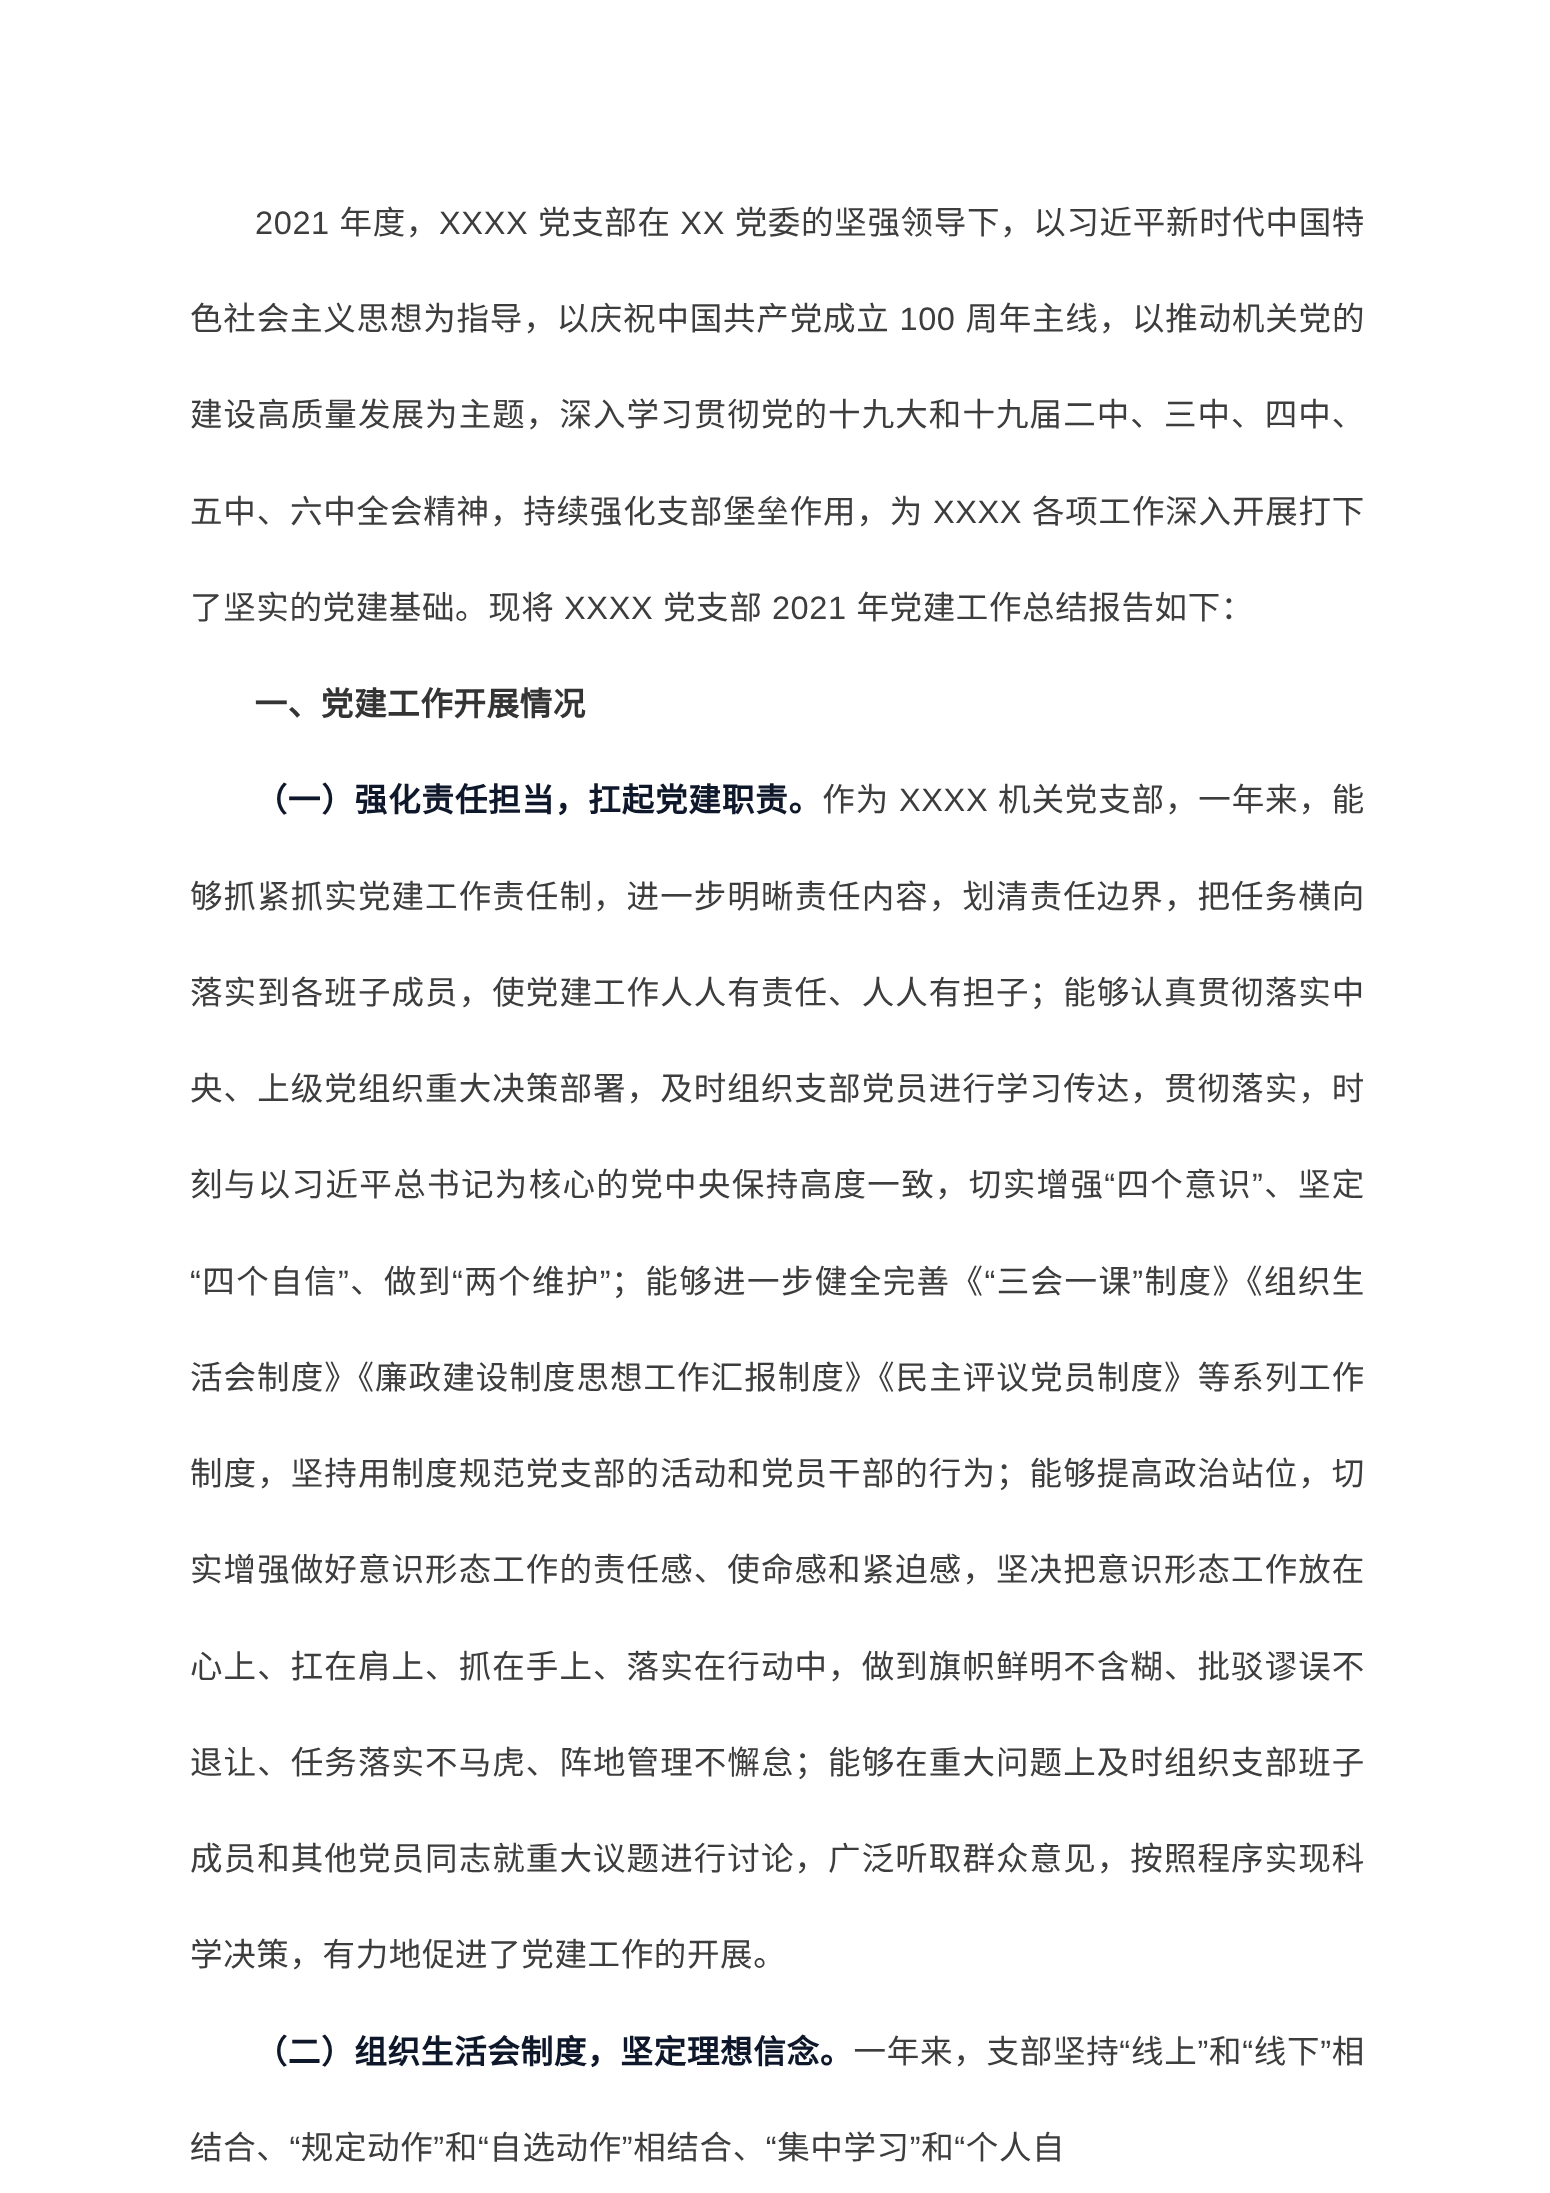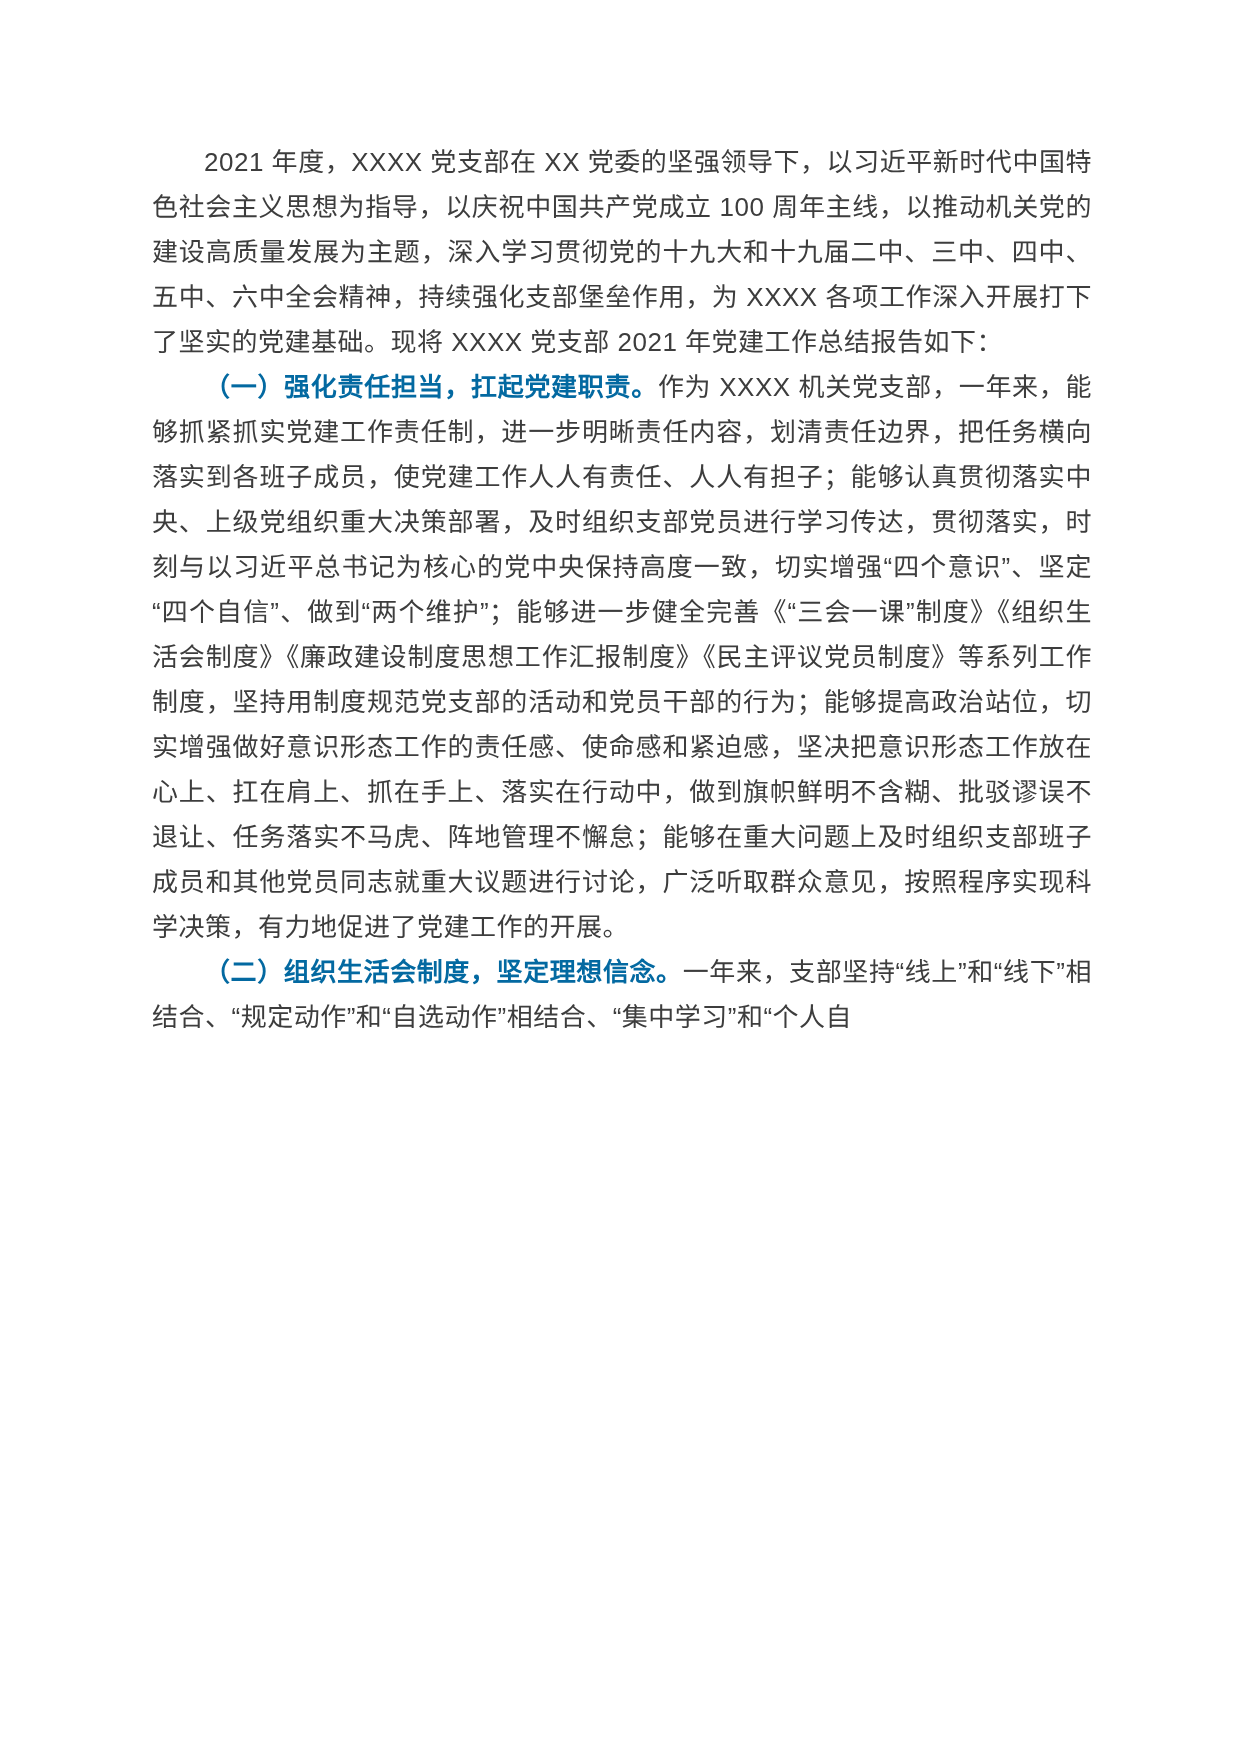--- a/index.html
+++ b/index.html
@@ -15,40 +15,41 @@
     background: #ffffff;
     box-sizing: border-box;
     padding: 140px 148px 0 152px;
     overflow: hidden;
     font-family: "Liberation Sans", "DejaVu Sans", sans-serif;
     color: #3d3d3d;
   }
   .para {
     margin: 0;
     font-size: 26px;
-    line-height: 45px;
+    line-height: 77px;
     text-align: justify;
     text-indent: 2em;
     letter-spacing: 0.5px;
     word-break: break-all;
   }
   .para.heading {
     font-weight: bold;
     color: #343434;
   }
   .lead-bold {
     font-weight: bold;
-    color: #0369a1;
+    color: #0f172a;
   }
 </style>
 </head>
 <body>
 
 <div class="page">
 
   <p class="para">2021 年度，XXXX 党支部在 XX 党委的坚强领导下，以习近平新时代中国特色社会主义思想为指导，以庆祝中国共产党成立 100 周年主线，以推动机关党的建设高质量发展为主题，深入学习贯彻党的十九大和十九届二中、三中、四中、五中、六中全会精神，持续强化支部堡垒作用，为 XXXX 各项工作深入开展打下了坚实的党建基础。现将 XXXX 党支部 2021 年党建工作总结报告如下：</p>
 
+  <p class="para heading">一、党建工作开展情况</p>
 
   <p class="para"><span class="lead-bold">（一）强化责任担当，扛起党建职责。</span><span>作为 XXXX 机关党支部，一年来，能够抓紧抓实党建工作责任制，进一步明晰责任内容，划清责任边界，把任务横向落实到各班子成员，使党建工作人人有责任、人人有担子；能够认真贯彻落实中央、上级党组织重大决策部署，及时组织支部党员进行学习传达，贯彻落实，时刻与以习近平总书记为核心的党中央保持高度一致，切实增强“四个意识”、坚定“四个自信”、做到“两个维护”；能够进一步健全完善《“三会一课”制度》《组织生活会制度》《廉政建设制度思想工作汇报制度》《民主评议党员制度》等系列工作制度，坚持用制度规范党支部的活动和党员干部的行为；能够提高政治站位，切实增强做好意识形态工作的责任感、使命感和紧迫感，坚决把意识形态工作放在心上、扛在肩上、抓在手上、落实在行动中，做到旗帜鲜明不含糊、批驳谬误不退让、任务落实不马虎、阵地管理不懈怠；能够在重大问题上及时组织支部班子成员和其他党员同志就重大议题进行讨论，广泛听取群众意见，按照程序实现科学决策，有力地促进了党建工作的开展。</span></p>
 
   <p class="para"><span class="lead-bold">（二）组织生活会制度，坚定理想信念。</span><span>一年来，支部坚持“线上”和“线下”相结合、“规定动作”和“自选动作”相结合、“集中学习”和“个人自</span></p>
 
 </div>
 
 </body></html>

